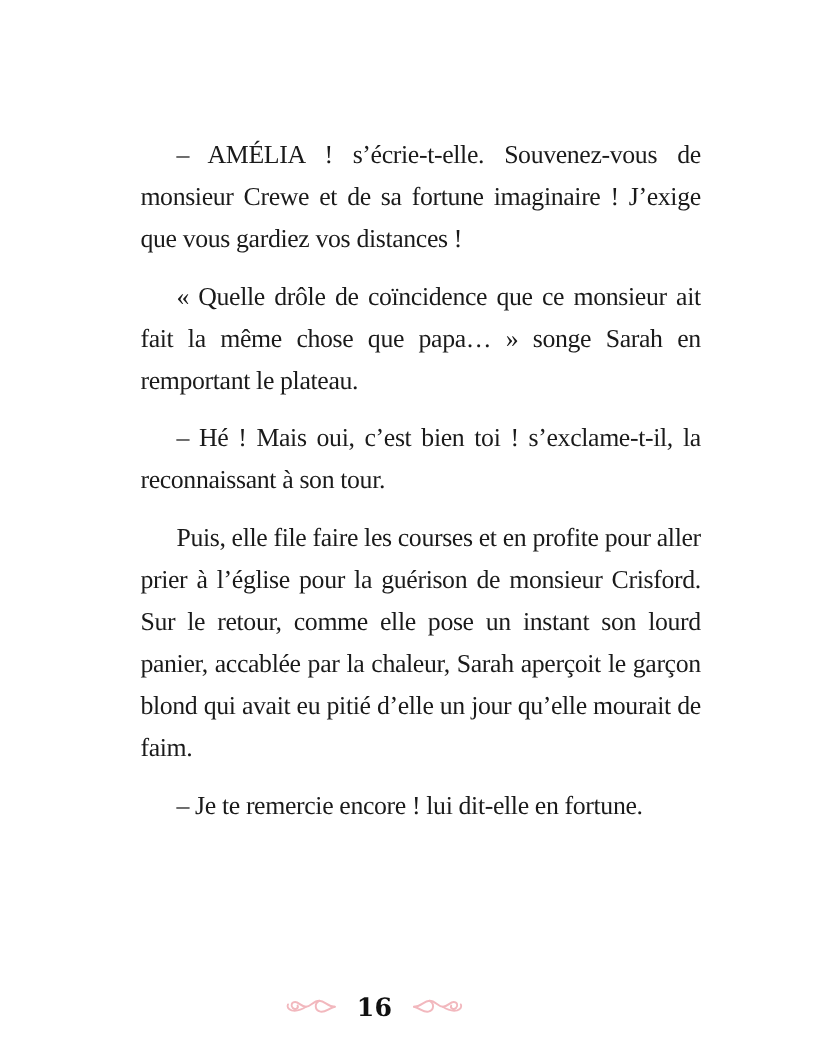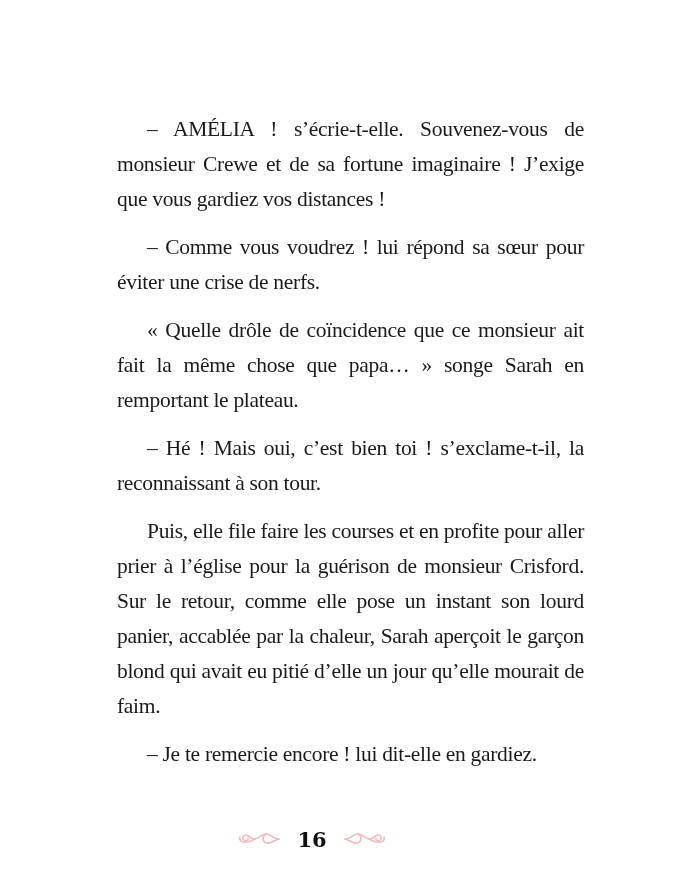--- a/index.html
+++ b/index.html
@@ -49,25 +49,24 @@
     color: #111;
     padding: 0 6px;
   }
   .ornament svg { display: block; }
 </style>
 </head>
 <body>
 
 <div class="page-text">
   <p class="para">– AMÉLIA ! s’écrie-t-elle. Souvenez-vous de monsieur Crewe et de sa fortune imaginaire ! J’exige que vous gardiez vos distances !</p>
-  <p class="para">– Comme vous voudrez ! lui répond sa sœur pour éviter une crise de nerfs.</p>
   <p class="para">« Quelle drôle de coïncidence que ce mon­sieur ait fait la même chose que papa… » songe Sarah en remportant le plateau.</p>
   <p class="para">– Hé ! Mais oui, c’est bien toi ! s’exclame-t-il, la reconnaissant à son tour.</p>
   <p class="para">Puis, elle file faire les courses et en profite pour aller prier à l’église pour la guérison de monsieur Crisford. Sur le retour, comme elle pose un instant son lourd panier, accablée par la chaleur, Sarah aperçoit le garçon blond qui avait eu pitié d’elle un jour qu’elle mourait de faim.</p>
-  <p class="para">– Je te remercie encore ! lui dit-elle en gardiez.</p>
+  <p class="para">– Je te remercie encore ! lui dit-elle en fortune.</p>
 </div>
 
 <div class="footer">
   <span class="ornament">
     <svg width="44" height="16" viewBox="0 0 44 16">
       <g fill="none" stroke="#f2b8be" stroke-width="1.6" stroke-linecap="round">
         <path d="M42 8 C36 8 34 3 29 3 C24 3 22 8 18 8 C14 8 12 4 9 4 C6 4 5 7 7 9 C9 11 12 9 11 7"></path>
         <path d="M29 3 C25 5 25 11 30 12 C34 13 37 9 42 8"></path>
         <path d="M18 8 C15 10 11 12 6 11 C3 10 2 8 3 6"></path>
       </g>

